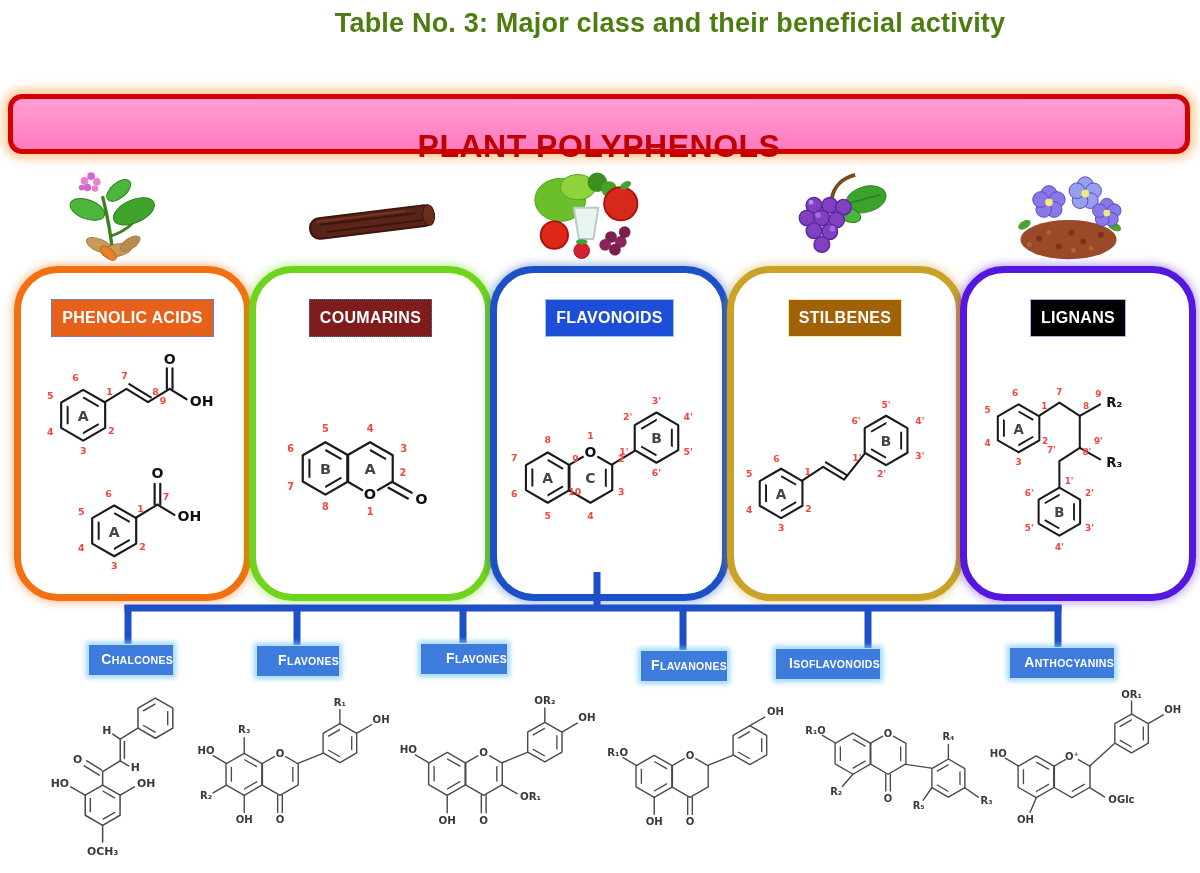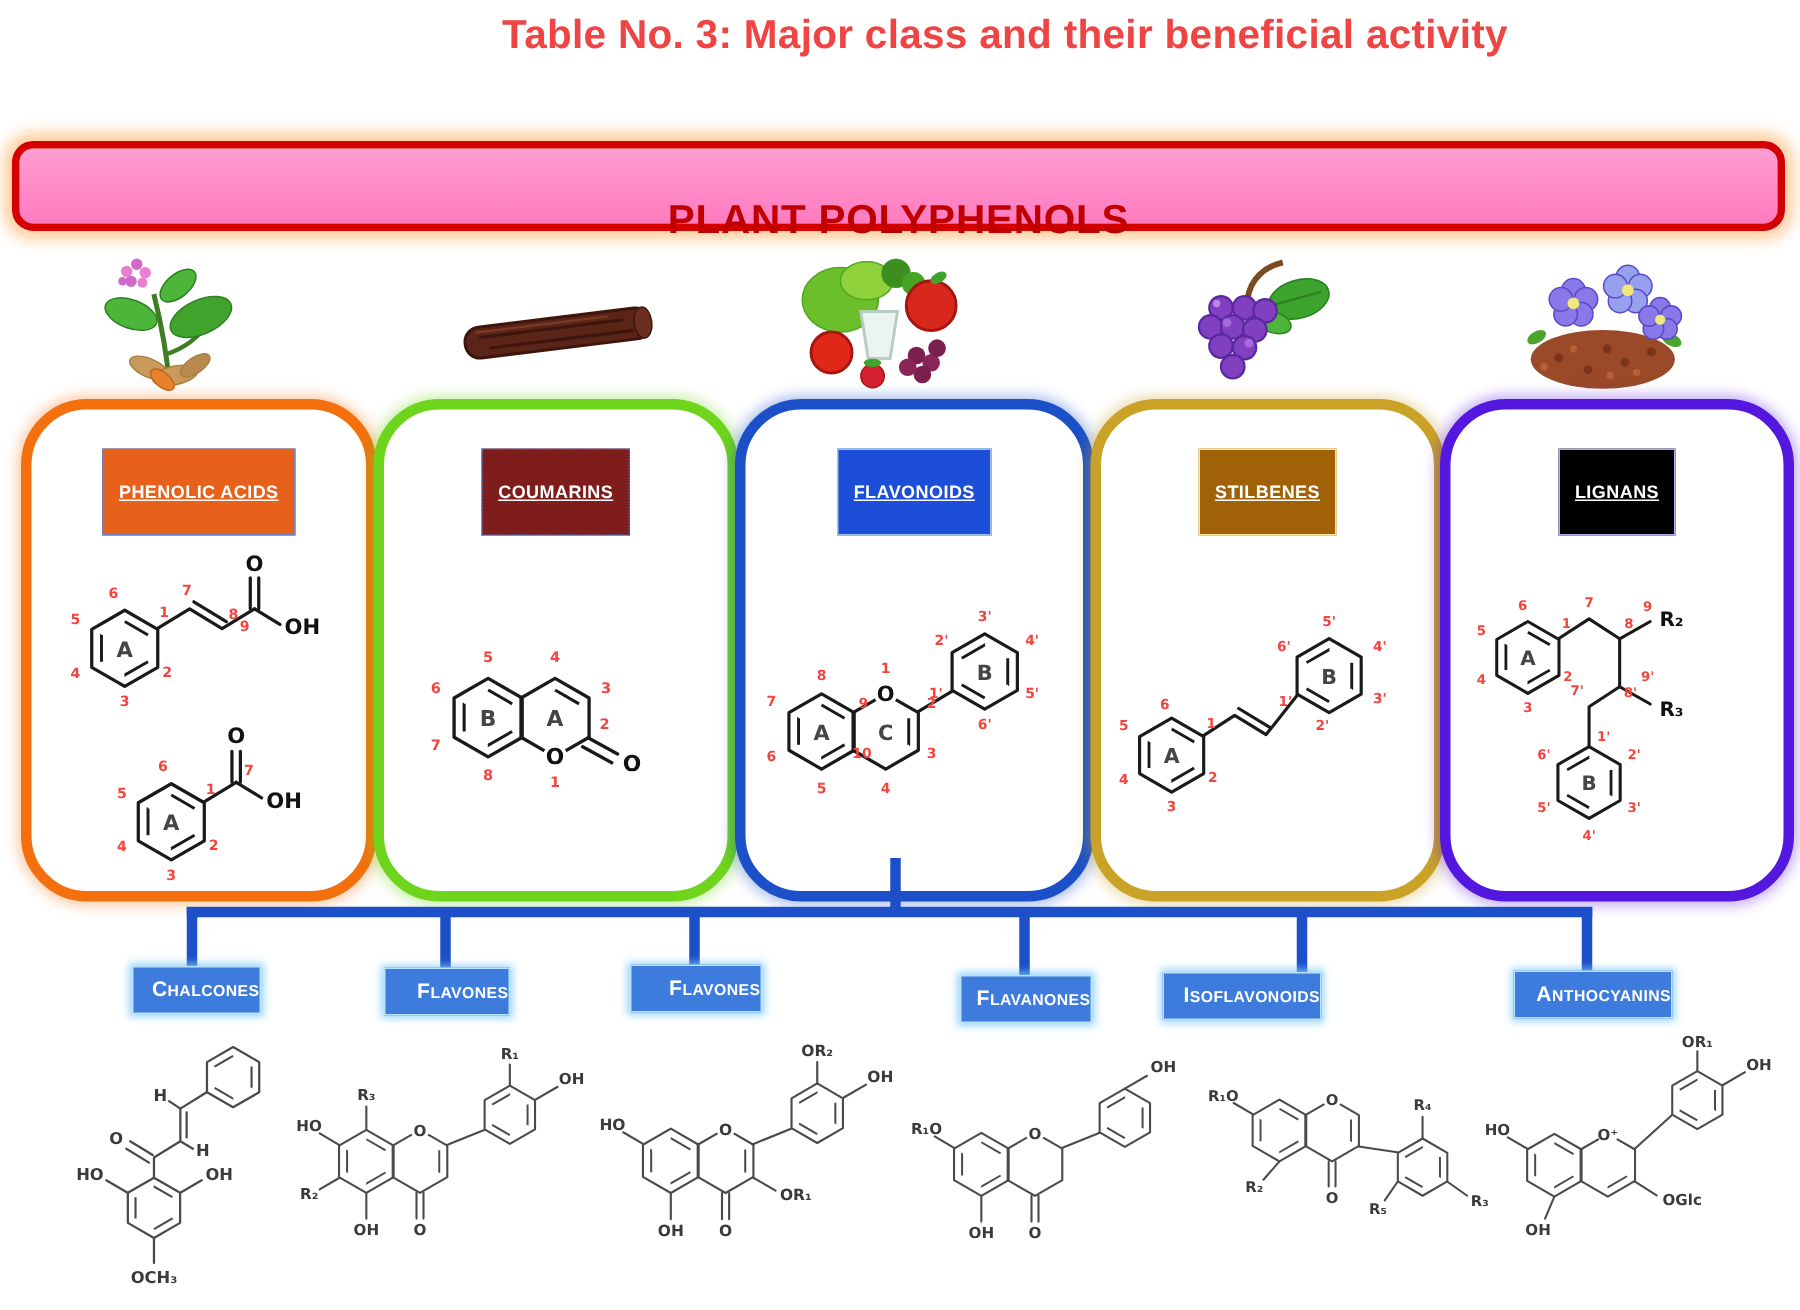--- a/index.html
+++ b/index.html
@@ -1,33 +1,33 @@
 <!DOCTYPE html>
 <html><head>
 <meta charset="utf-8">
 <style>
   html,body{margin:0;padding:0;background:#fff;}
   #page{position:relative;width:1200px;height:873px;background:#fff;overflow:hidden;
         font-family:"Liberation Sans",sans-serif;}
   
   #title{position:absolute;left:140px;top:8px;width:1060px;text-align:center;
-         font-size:27px;font-weight:bold;color:#ef4444;letter-spacing:.2px;}
+         font-size:27px;font-weight:bold;color:#4d7c0f;letter-spacing:.2px;}
   
   #banner{position:absolute;left:8px;top:94px;width:1172px;height:50px;
           background:linear-gradient(#ff9ed2,#ff7bbe);
           border:5px solid #d40000;border-radius:14px;
           box-shadow:0 0 10px 5px rgba(255,160,70,.55);
           display:flex;align-items:center;justify-content:center;}
-  #banner .btext{font-size:27px;font-weight:bold;color:#c00000;letter-spacing:.5px;margin-top:44px;}
+  #banner .btext{font-size:32px;font-weight:bold;color:#c00000;letter-spacing:.5px;margin-top:44px;}
   
   .classbox{position:absolute;top:266px;height:295px;border-radius:44px;
             background:#fff;display:flex;flex-direction:column;align-items:center;
             padding-top:26px;box-sizing:content-box;}
-  .classlabel{display:inline-block;padding:21px 10px;font-size:12px;font-weight:bold;
-              color:#fff;letter-spacing:.3px;white-space:nowrap;text-decoration:underline;}
+  .classlabel{display:inline-block;padding:9px 10px;font-size:16px;font-weight:bold;
+              color:#fff;letter-spacing:.3px;white-space:nowrap;}
   .structwrap{flex:1;display:flex;align-items:center;justify-content:center;width:100%;}
   
   svg text{font-family:"DejaVu Sans",sans-serif;}
   .ring,.bond{stroke:#1a1a1a;stroke-width:2.3;fill:none;stroke-linecap:round;stroke-linejoin:round;}
   .arom{stroke:#1a1a1a;stroke-width:2.1;fill:none;}
   .gray .ring,.gray .bond{stroke:#4a4a4a;stroke-width:1.8;}
   .gray .arom{stroke:#4a4a4a;stroke-width:1.7;}
   .d11{stroke-dasharray:1 1;}
   .off1{stroke-dashoffset:-1;}
   .d15e0{stroke-dasharray:1 5;}

